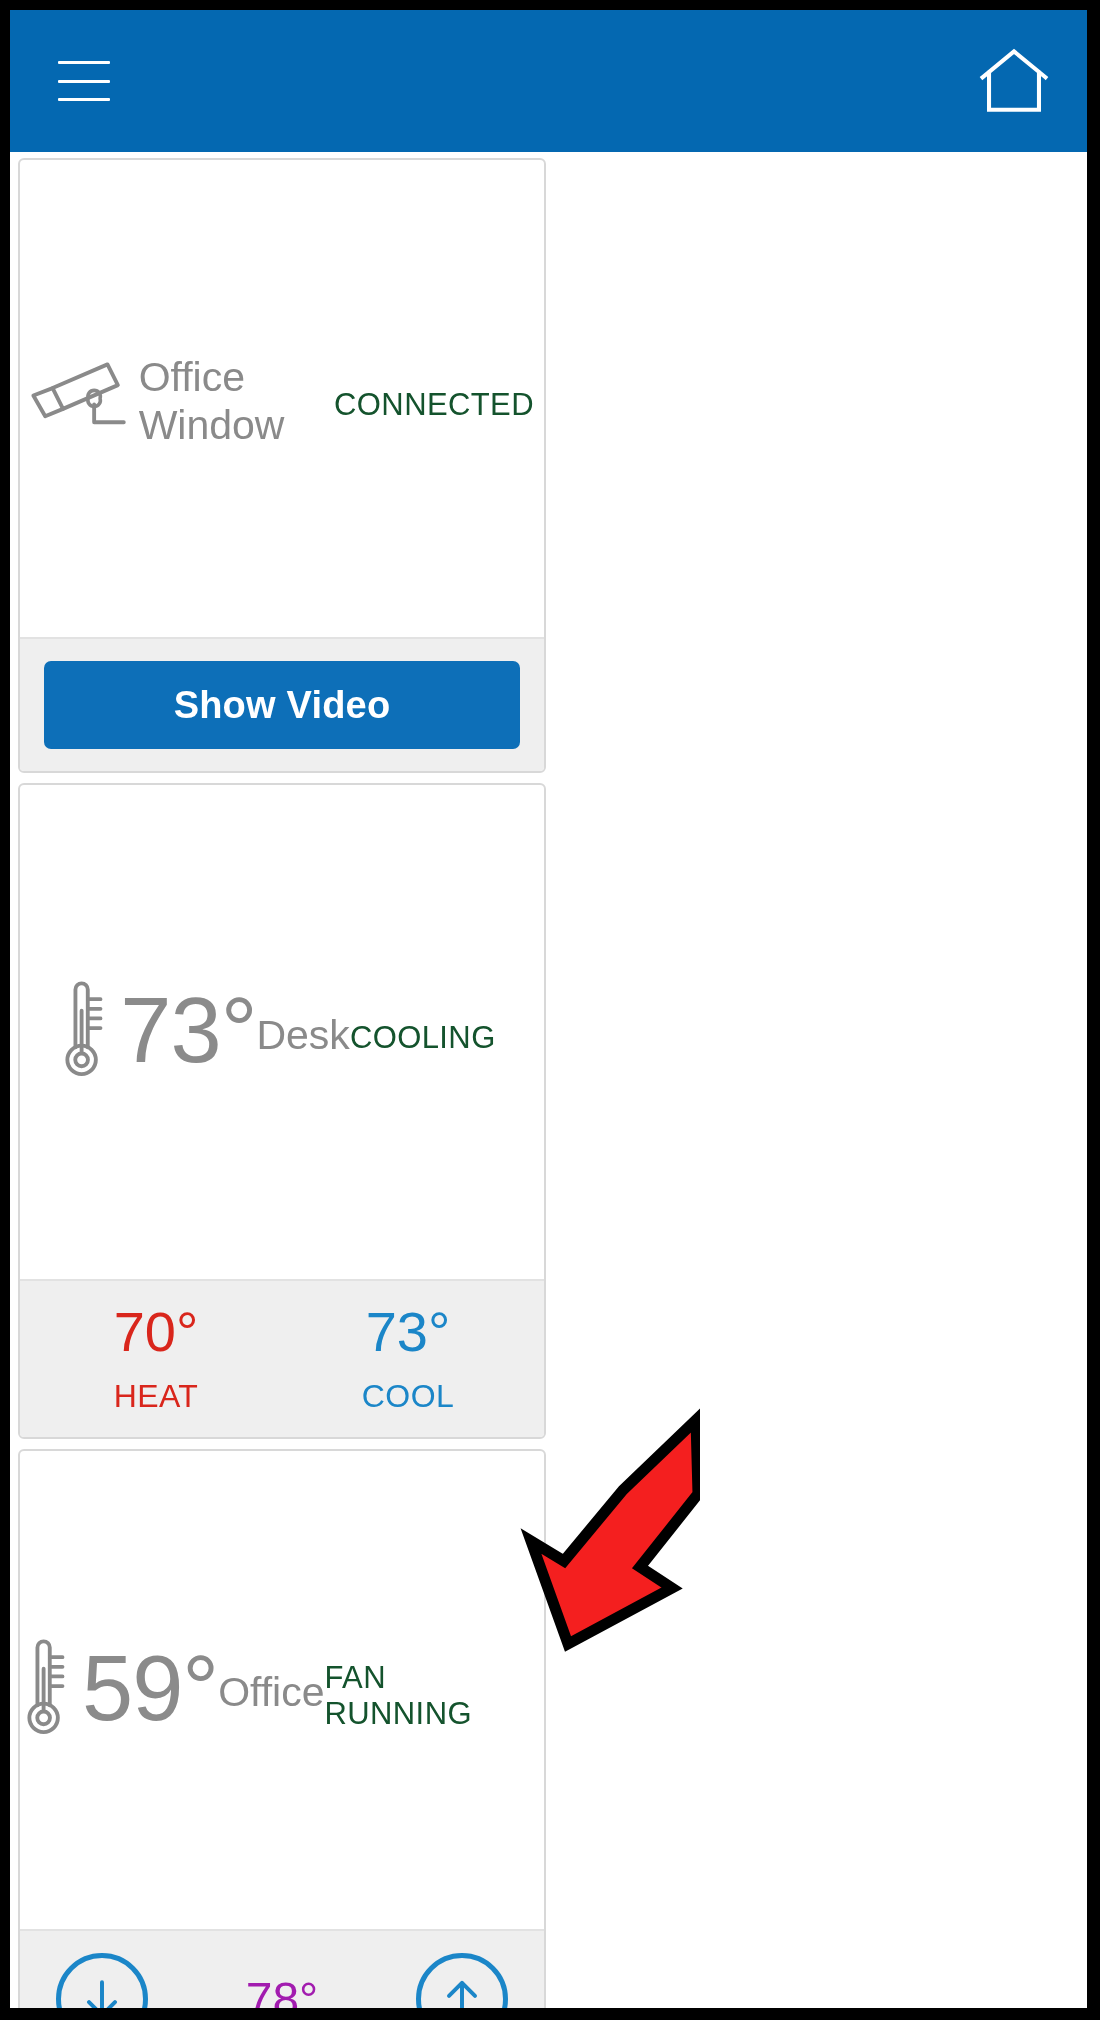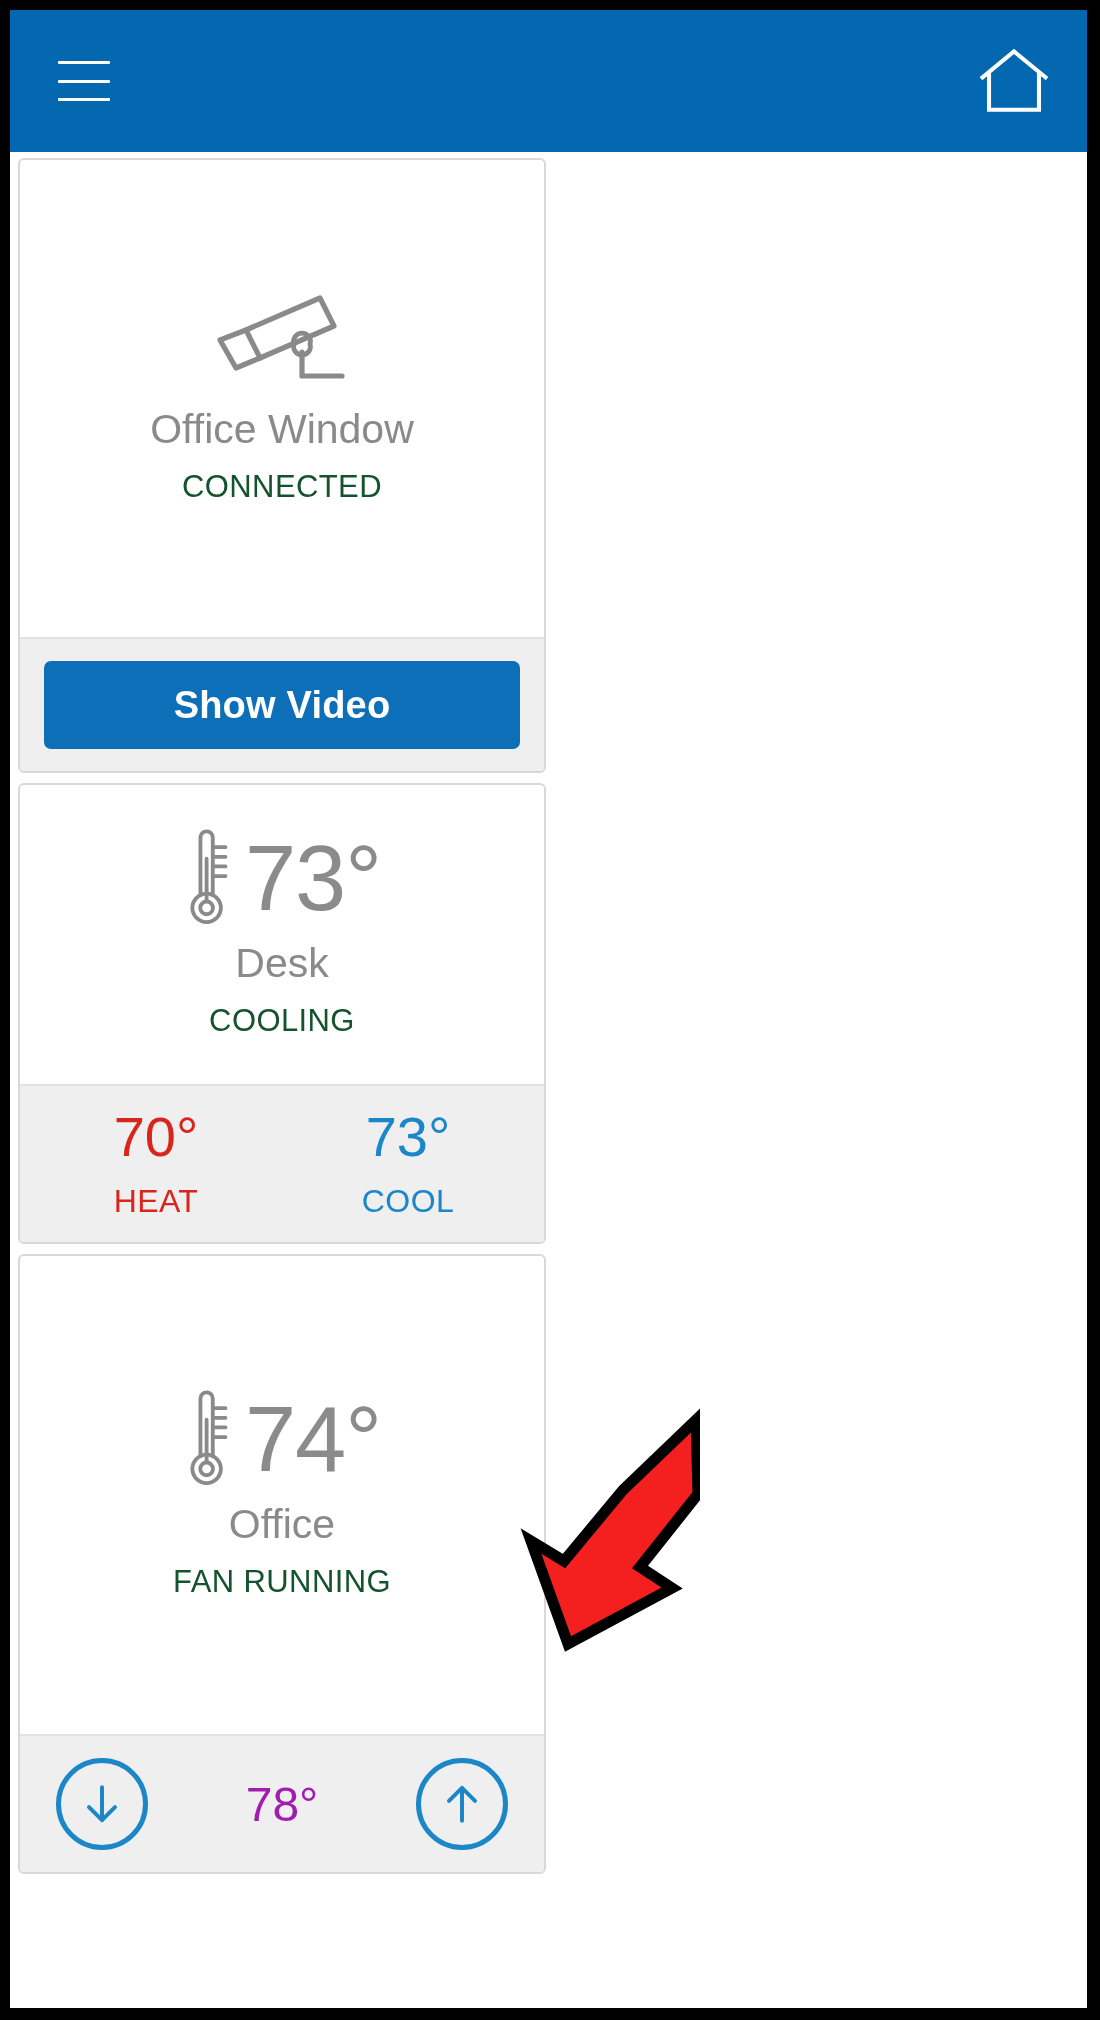--- a/index.html
+++ b/index.html
@@ -59,23 +59,23 @@
   .card {
     width: 528px;
     background: #fff;
     border: 2px solid #d8d8d8;
     border-radius: 6px;
     overflow: hidden;
     display: flex; flex-direction: column;
   }
   .card-body {
     flex: 1;
-    display: flex; flex-direction: column;
+    display: flex; flex-direction: row;
     align-items: center; justify-content: center;
-    padding: 22px 10px 26px 10px;
+    padding: 22px 10px 26px 0;
     position: relative;
     min-height: 0;
   }
   .card-name {
     font-size: 41px; color: #8a8a8a; font-weight: 400;
     margin-top: 10px; line-height: 1.15;
   }
   .card-status {
     font-size: 31px; color: #14532d; font-weight: 400;
     letter-spacing: 0.4px; margin-top: 16px; line-height: 1.15;
@@ -164,21 +164,21 @@
           </g>
         </svg>
         <div class="card-name">Office Window</div>
         <div class="card-status">CONNECTED</div>
       </div>
       <div class="card-footer">
         <button class="btn-primary">Show Video</button>
       </div>
     </div>
 
-    <div class="card" id="card-desk" style="height:461px">
+    <div class="card" id="card-desk" style="height:656px">
       <div class="card-body">
         <div class="temp-row">
           <svg class="thermo" viewBox="0 0 30 54">
             <g fill="none" stroke="#8a8a8a" stroke-width="2" stroke-linecap="round">
               <path d="M9 36 L9 6 a3.2 3.2 0 0 1 6.4 0 L15.4 36"></path>
               <circle cx="12.2" cy="42.5" r="7.4"></circle>
               <circle cx="12.2" cy="42.5" r="3.3"></circle>
               <path d="M12.2 39 L12.2 17"></path>
               <path d="M15.8 11 L22 11 M15.8 16 L22 16 M15.8 21 L22 21 M15.8 26 L22 26"></path>
             </g>
@@ -207,21 +207,21 @@
         <div class="temp-row">
           <svg class="thermo" viewBox="0 0 30 54">
             <g fill="none" stroke="#8a8a8a" stroke-width="2" stroke-linecap="round">
               <path d="M9 36 L9 6 a3.2 3.2 0 0 1 6.4 0 L15.4 36"></path>
               <circle cx="12.2" cy="42.5" r="7.4"></circle>
               <circle cx="12.2" cy="42.5" r="3.3"></circle>
               <path d="M12.2 39 L12.2 17"></path>
               <path d="M15.8 11 L22 11 M15.8 16 L22 16 M15.8 21 L22 21 M15.8 26 L22 26"></path>
             </g>
           </svg>
-          <div class="temp-val">74°</div>
+          <div class="temp-val">59°</div>
         </div>
         <div class="card-name">Office</div>
         <div class="card-status">FAN RUNNING</div>
       </div>
       <div class="card-footer">
         <div class="stepper">
           <div class="circle-btn">
             <svg viewBox="0 0 34 34" width="52" height="52">
               <g fill="none" stroke="#1b86c8" stroke-width="2.6" stroke-linecap="round" stroke-linejoin="round">
                 <path d="M17 6 L17 27"></path>

